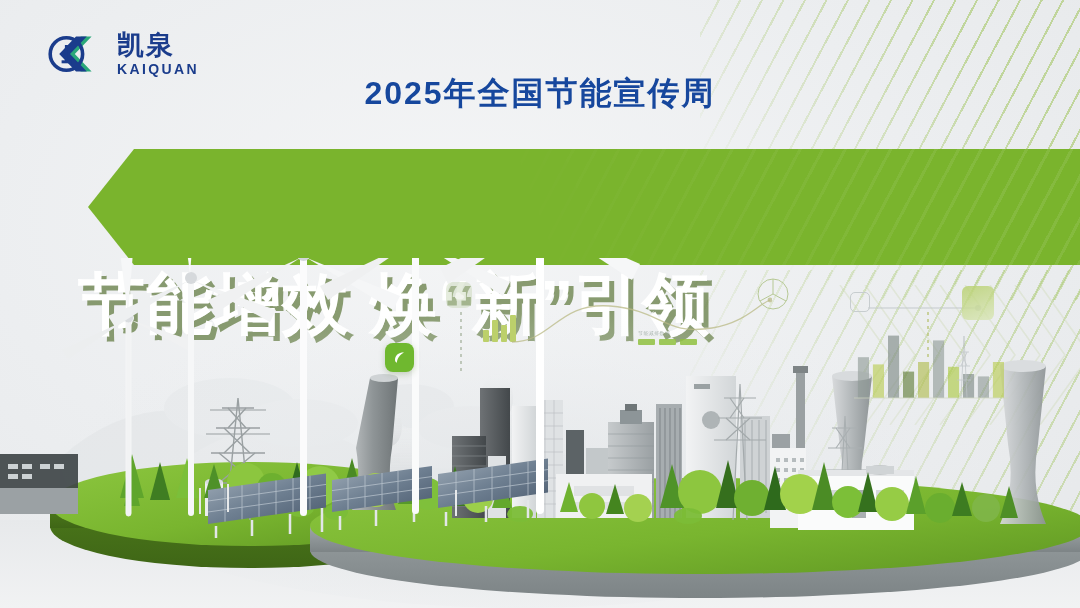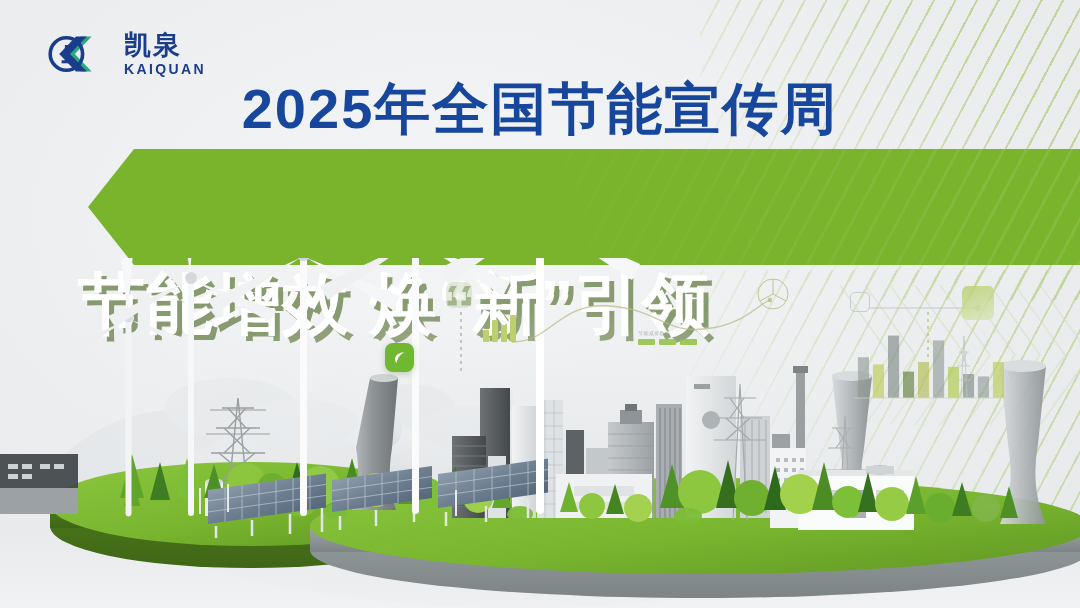--- a/index.html
+++ b/index.html
@@ -44,37 +44,37 @@
     pointer-events:none;
   }
   
   .chevrons {
     position:absolute; right:0; top:285px;
     width:250px; height:140px; opacity:.55;
     pointer-events:none;
   }
 
   
-  .logo { position:absolute; left:46px; top:32px; display:flex; align-items:center; gap:18px; }
+  .logo { position:absolute; left:46px; top:32px; display:flex; align-items:center; gap:11px; }
   .logo-mark { width:60px; height:42px; flex:0 0 auto; }
   .logo-text { display:flex; flex-direction:column; line-height:1; }
   .logo-cn {
     font-size:27px; font-weight:700; color:#1a3c8c; letter-spacing:2px;
     font-family:"Liberation Sans","DejaVu Sans",sans-serif;
   }
   .logo-en {
     font-size:14px; font-weight:700; color:#1a3c8c; letter-spacing:2.4px;
     margin-top:3px;
   }
 
   
   .title-main {
     position:absolute; left:0; right:0; top:72px;
     text-align:center;
-    font-size:56px; font-weight:700; color:#16479d;
+    font-size:32px; font-weight:700; color:#16479d;
     letter-spacing:2px;
     font-family:"Liberation Sans","DejaVu Sans",sans-serif;
   }
 
   
   .banner {
     position:absolute; left:88px; top:149px;
     width:992px; height:116px;
     background:#7ab42d;
     clip-path:polygon(46px 0, 100% 0, 100% 100%, 46px 100%, 0 50%);

